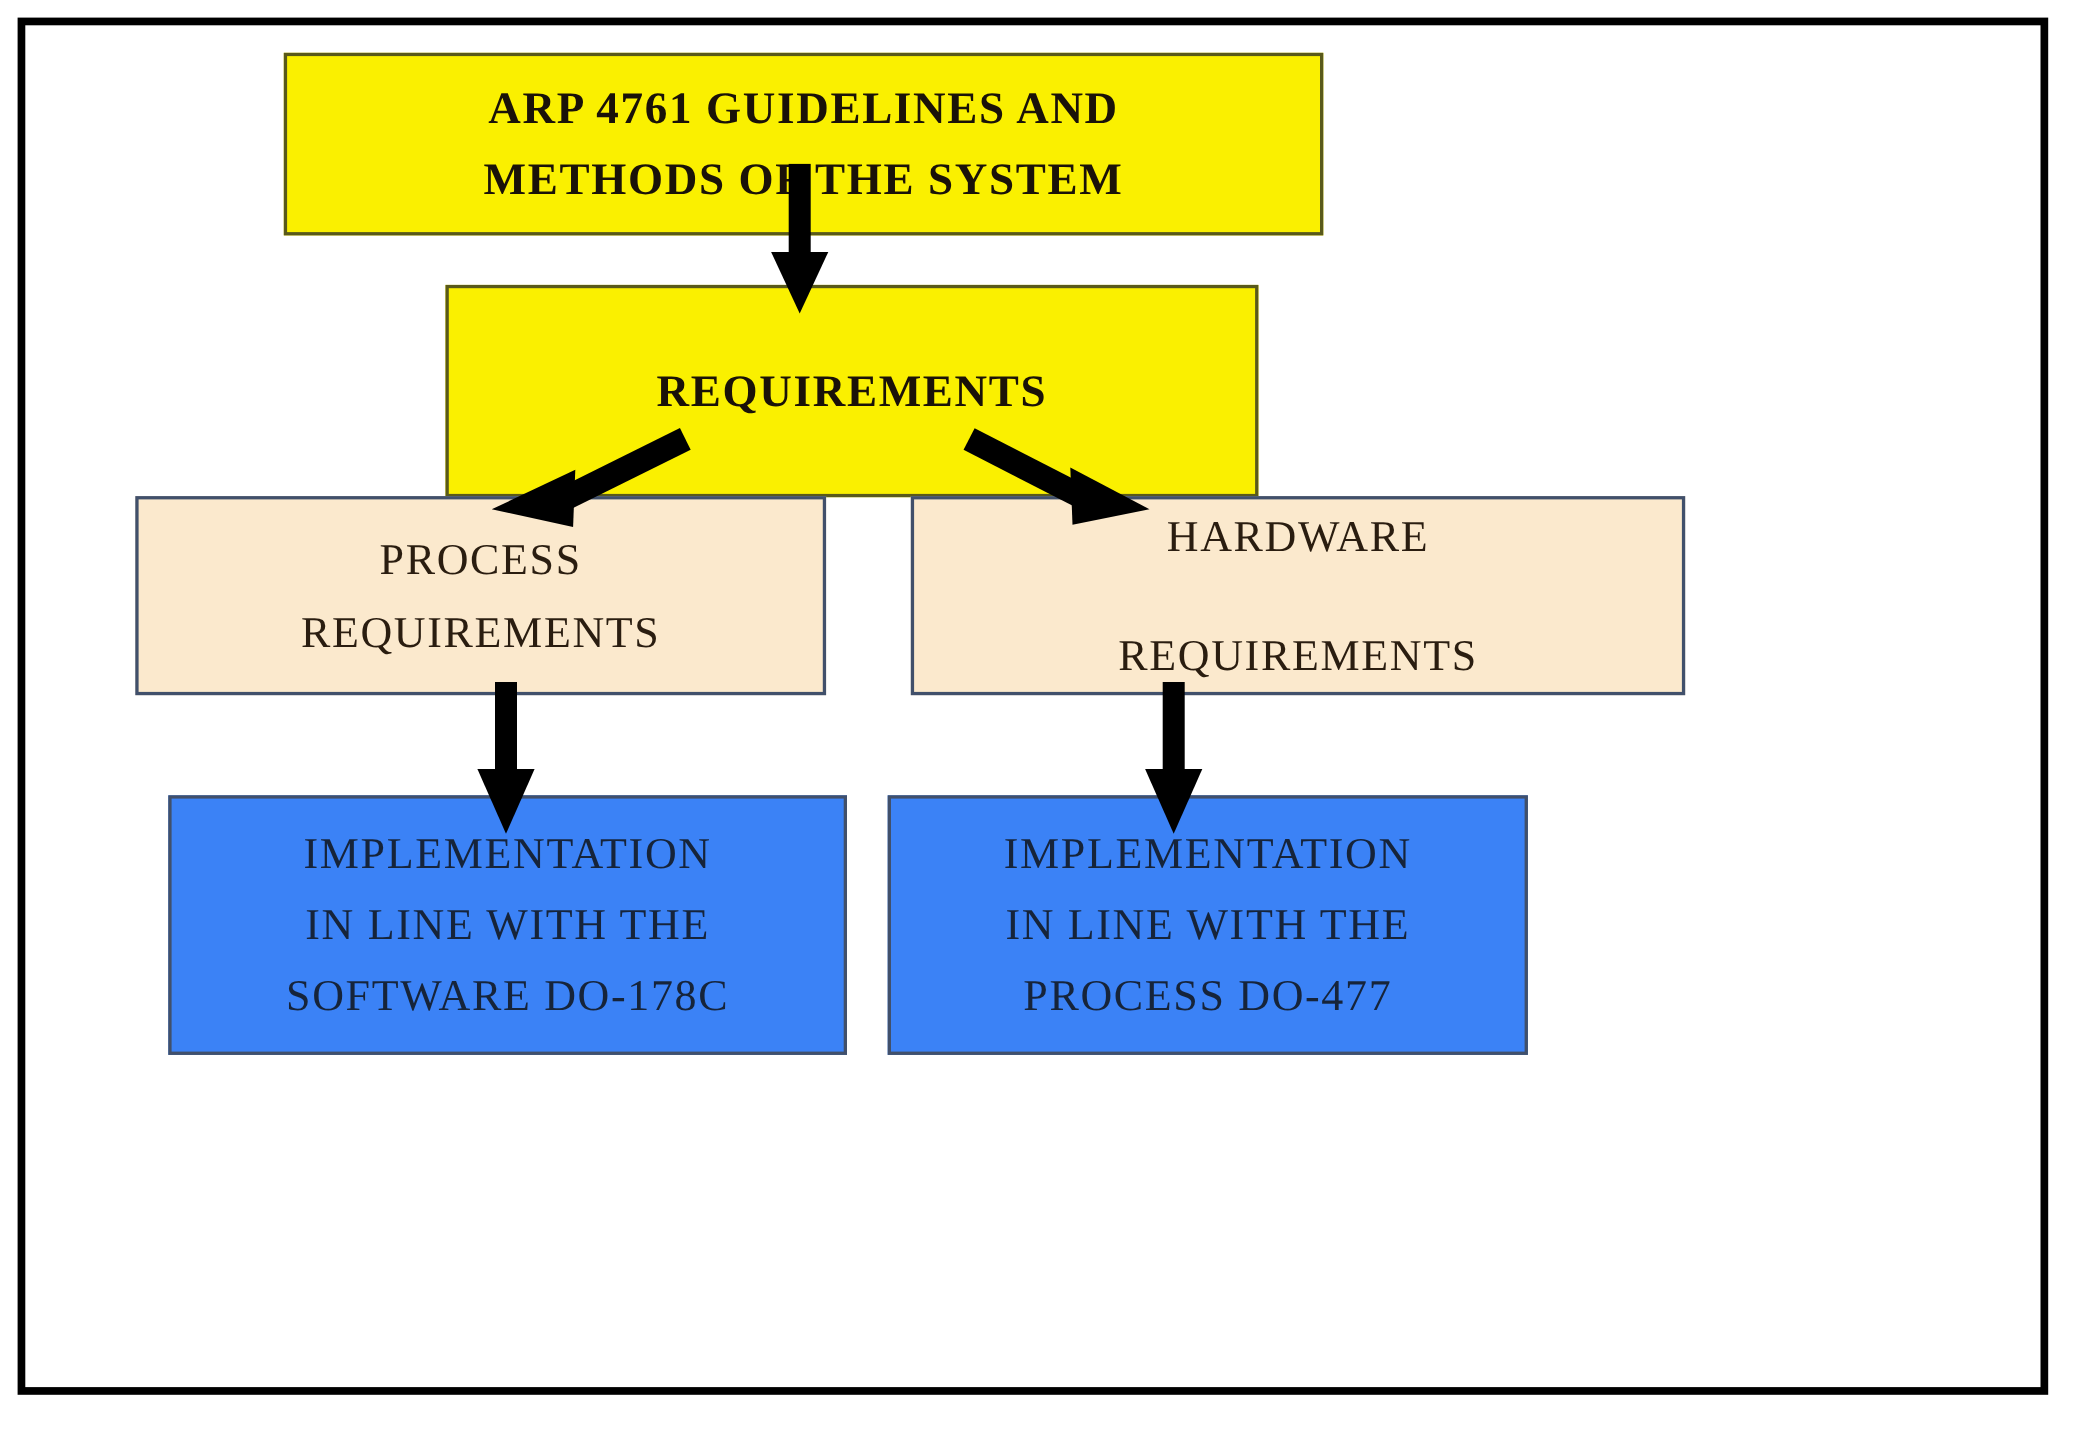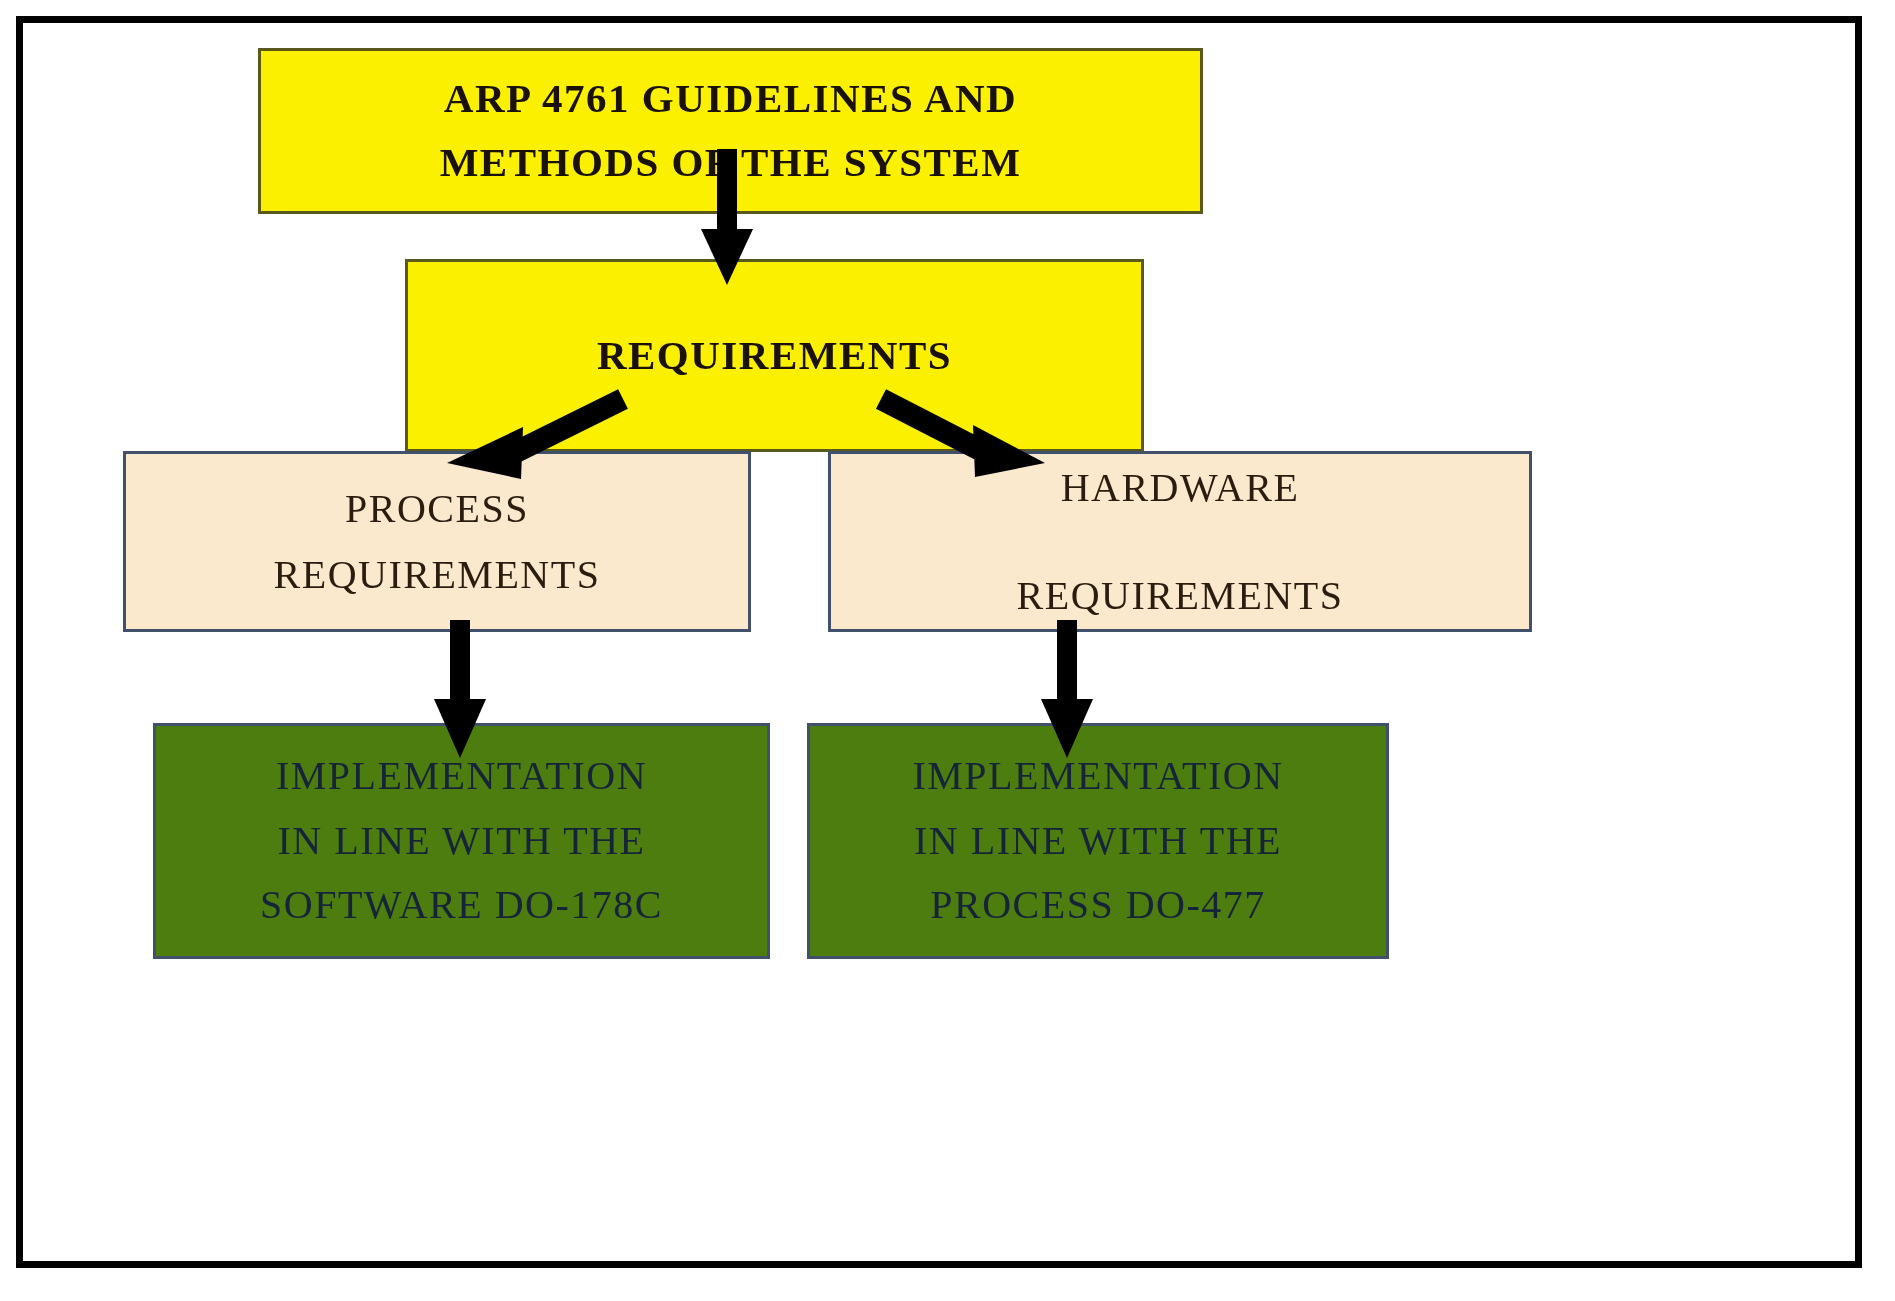--- a/index.html
+++ b/index.html
@@ -51,21 +51,21 @@
   }
   
   .node.beige {
     background: #fbe9cd;
     border: 3px solid #41506b;
     color: #2a1d10;
     font-weight: 400;
   }
   
   .node.blue {
-    background: #4d7c0f;
+    background: #3b82f6;
     border: 3px solid #41506b;
     color: #16243a;
     font-weight: 400;
   }
 
   #node-arp4761 {
     left: 235px; top: 25px; width: 945px; height: 166px;
     font-size: 41px; line-height: 1.55;
   }
   #node-arp4754a {

